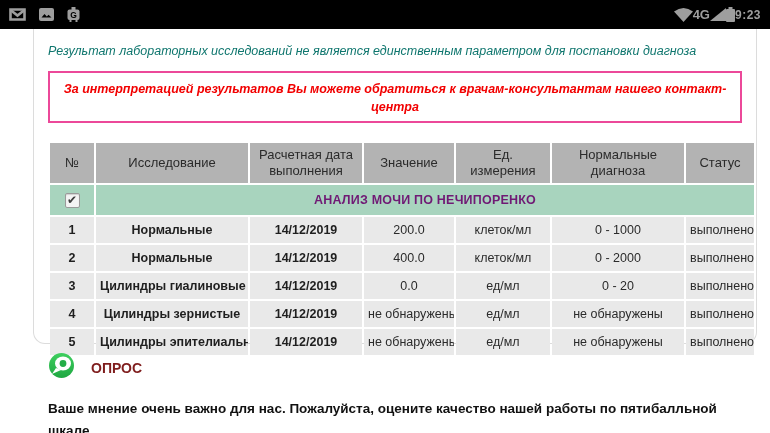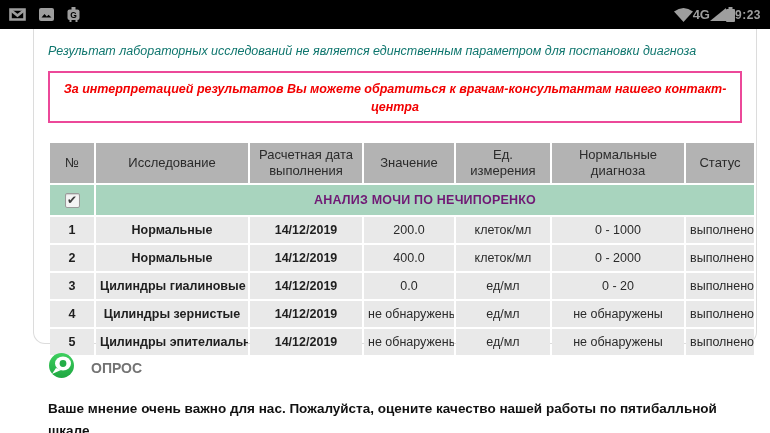--- a/index.html
+++ b/index.html
@@ -60,21 +60,21 @@
     display:inline-flex; width:15px; height:15px; background:#f4f4f4;
     border:1px solid #9a9a9a; border-radius:2px; align-items:center;
     justify-content:center; font-size:12px; color:#3d3d3d;
     box-shadow:inset 0 1px 1px rgba(0,0,0,.15); cursor:pointer;
   }
   .checkbox::after { content:"\2714"; line-height:1; }
 
   
   .survey { position:absolute; left:48px; top:352px; width:680px; }
   .survey-head { display:flex; align-items:center; gap:16px; }
-  .survey-title { font-weight:bold; font-size:14px; color:#737373; }
+  .survey-title { font-weight:bold; font-size:14px; color:#7f1d1d; }
   .survey-body { margin-top:15px; font-weight:bold; font-size:13.5px; color:#111; line-height:1.65; }
 </style>
 </head>
 <body>
 
 <div class="statusbar">
   <div class="sb-left">
     <span class="sb-icon">
       <svg width="17" height="13" viewBox="0 0 17 13">
           <path d="M1.5 1.5 h14 v10 h-14 z" fill="none" stroke="#9e9e9e" stroke-width="2.6"></path>

